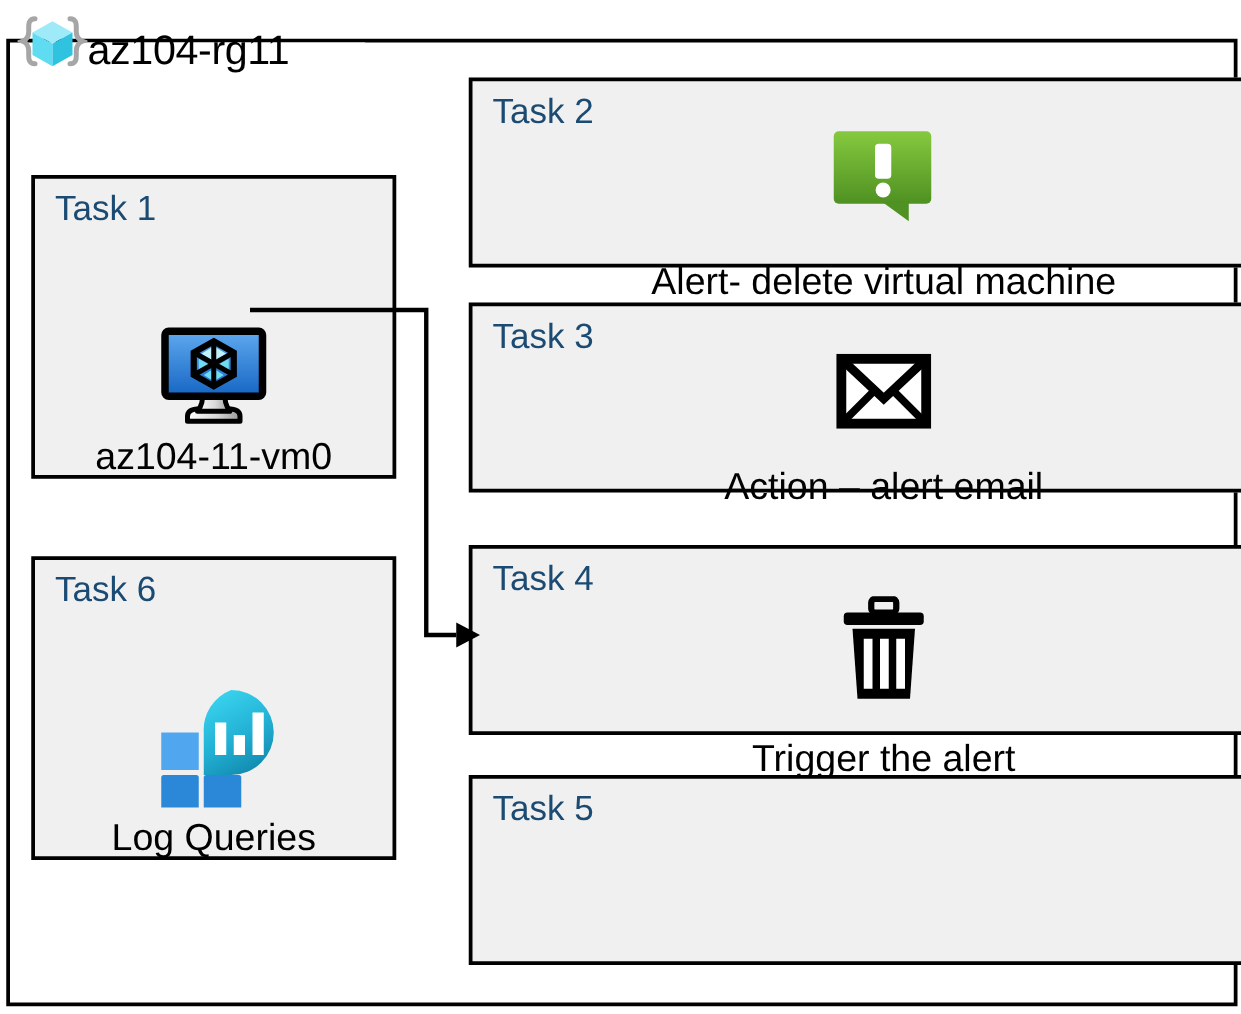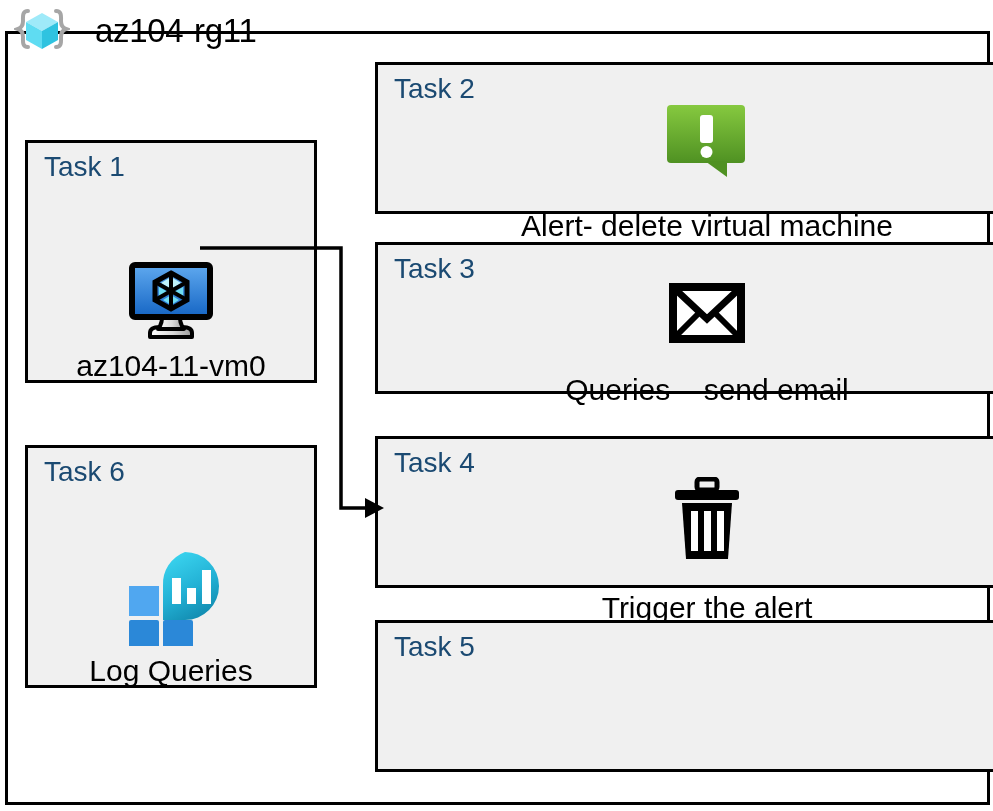--- a/index.html
+++ b/index.html
@@ -36,22 +36,22 @@
     height: 62px;
     background: #ffffff;
   }
 
   #rg-header {
     position: absolute;
     left: 14px;
     top: 3px;
     height: 56px;
     display: flex;
-    align-items: center;
-    gap: 25px;
+    align-items: flex-end;
+    gap: 0;
   }
 
   #rg-title-text {
     font-size: 33px;
     color: #000000;
     letter-spacing: -0.3px;
     white-space: nowrap;
   }
 
   
@@ -247,21 +247,21 @@
 <div class="task-box box-right" id="task3-box">
   <div class="task-label">Task 3</div>
   <div class="inner">
     <span class="icon-wrap">
       <svg width="76" height="60" viewBox="0 0 76 60">
         <rect x="4" y="4" width="68" height="52" fill="#ffffff" stroke="#000" stroke-width="8"></rect>
         <path d="M6 6 L38 36 L70 6" fill="none" stroke="#000" stroke-width="7"></path>
         <path d="M6 54 L30 30 M70 54 L46 30" fill="none" stroke="#000" stroke-width="6"></path>
       </svg>
     </span>
-    <span class="task-caption">Queries – send email</span>
+    <span class="task-caption">Action – alert email</span>
   </div>
 </div>
 
 <div class="task-box box-right" id="task4-box">
   <div class="task-label">Task 4</div>
   <div class="inner">
     <span class="icon-wrap">
       <svg width="70" height="84" viewBox="0 0 70 84">
 
         <rect x="25" y="2" width="20" height="11" rx="3" fill="none" stroke="#000" stroke-width="5"></rect>

